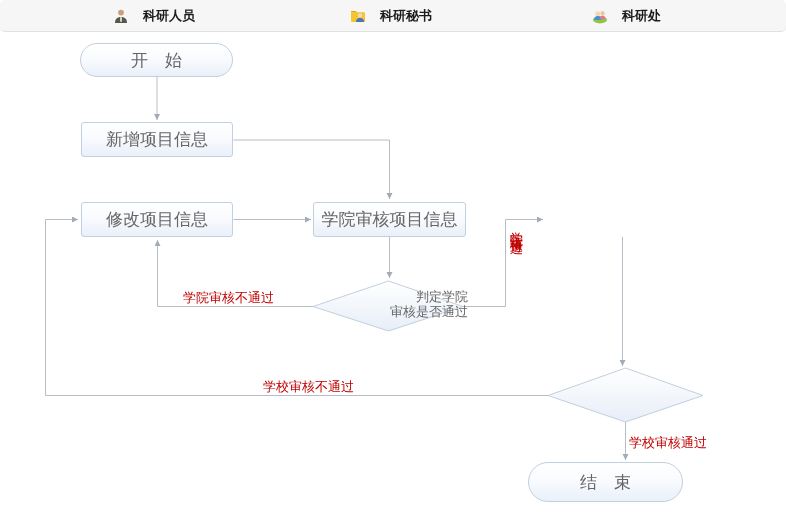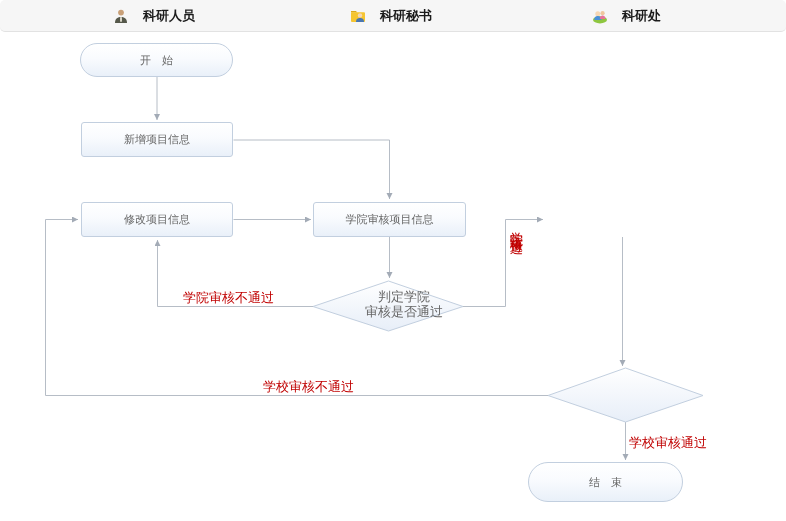--- a/index.html
+++ b/index.html
@@ -10,21 +10,21 @@
   .lane-header{position:absolute;left:0;top:0;width:786px;height:31px;
     background:#f6f6f6;border-bottom:1px solid #e2e2e2;border-radius:5px;}
   .lane{position:absolute;top:0;height:31px;display:flex;align-items:center;gap:14px;}
   .lane .lab{font-size:13px;font-weight:bold;color:#1b1b1b;}
   .lane svg{display:block;}
 
   
   .node{position:absolute;box-sizing:border-box;border:1px solid #c2cfdf;border-radius:3px;
     background:linear-gradient(180deg,#ffffff 0%,#f9fbfe 45%,#e9f0f9 100%);
     display:flex;align-items:center;justify-content:center;
-    font-size:11px;color:#666;}
+    font-size:17px;color:#666;}
   .node.stadium{border-radius:20px;}
 
   .diamond-label{position:absolute;text-align:center;font-size:13px;color:#666;line-height:15px;}
 
   .edge-label{position:absolute;font-size:13px;color:#c00000;white-space:nowrap;}
   .edge-label.vertical{writing-mode:vertical-rl;letter-spacing:2px;}
 
   svg.connectors{position:absolute;left:0;top:0;pointer-events:none;}
 </style>
 </head>
@@ -93,21 +93,21 @@
 
   <div class="node" style="left:81px;top:122px;width:152px;height:35px;">新增项目信息</div>
 
   <div class="node" style="left:81px;top:202px;width:152px;height:35px;">修改项目信息</div>
 
   <div class="node" style="left:313px;top:202px;width:153px;height:35px;">学院审核项目信息</div>
 
 
   <div class="node stadium" style="left:528px;top:462px;width:155px;height:40px;">结　束</div>
 
-  <div class="diamond-label" style="left:329px;top:289px;width:150px;">
+  <div class="diamond-label" style="left:318px;top:289px;width:150px;text-align:right;">
     <div>判定学院</div>
     <div>审核是否通过</div>
   </div>
 
   <div class="edge-label" style="left:183px;top:289px;">学院审核不通过</div>
   <div class="edge-label vertical" style="left:507px;top:221px;">学院审核通过</div>
   <div class="edge-label" style="left:263px;top:378px;">学校审核不通过</div>
   <div class="edge-label" style="left:629px;top:434px;text-align:center;">学校审核通过</div>
 
 </div>

